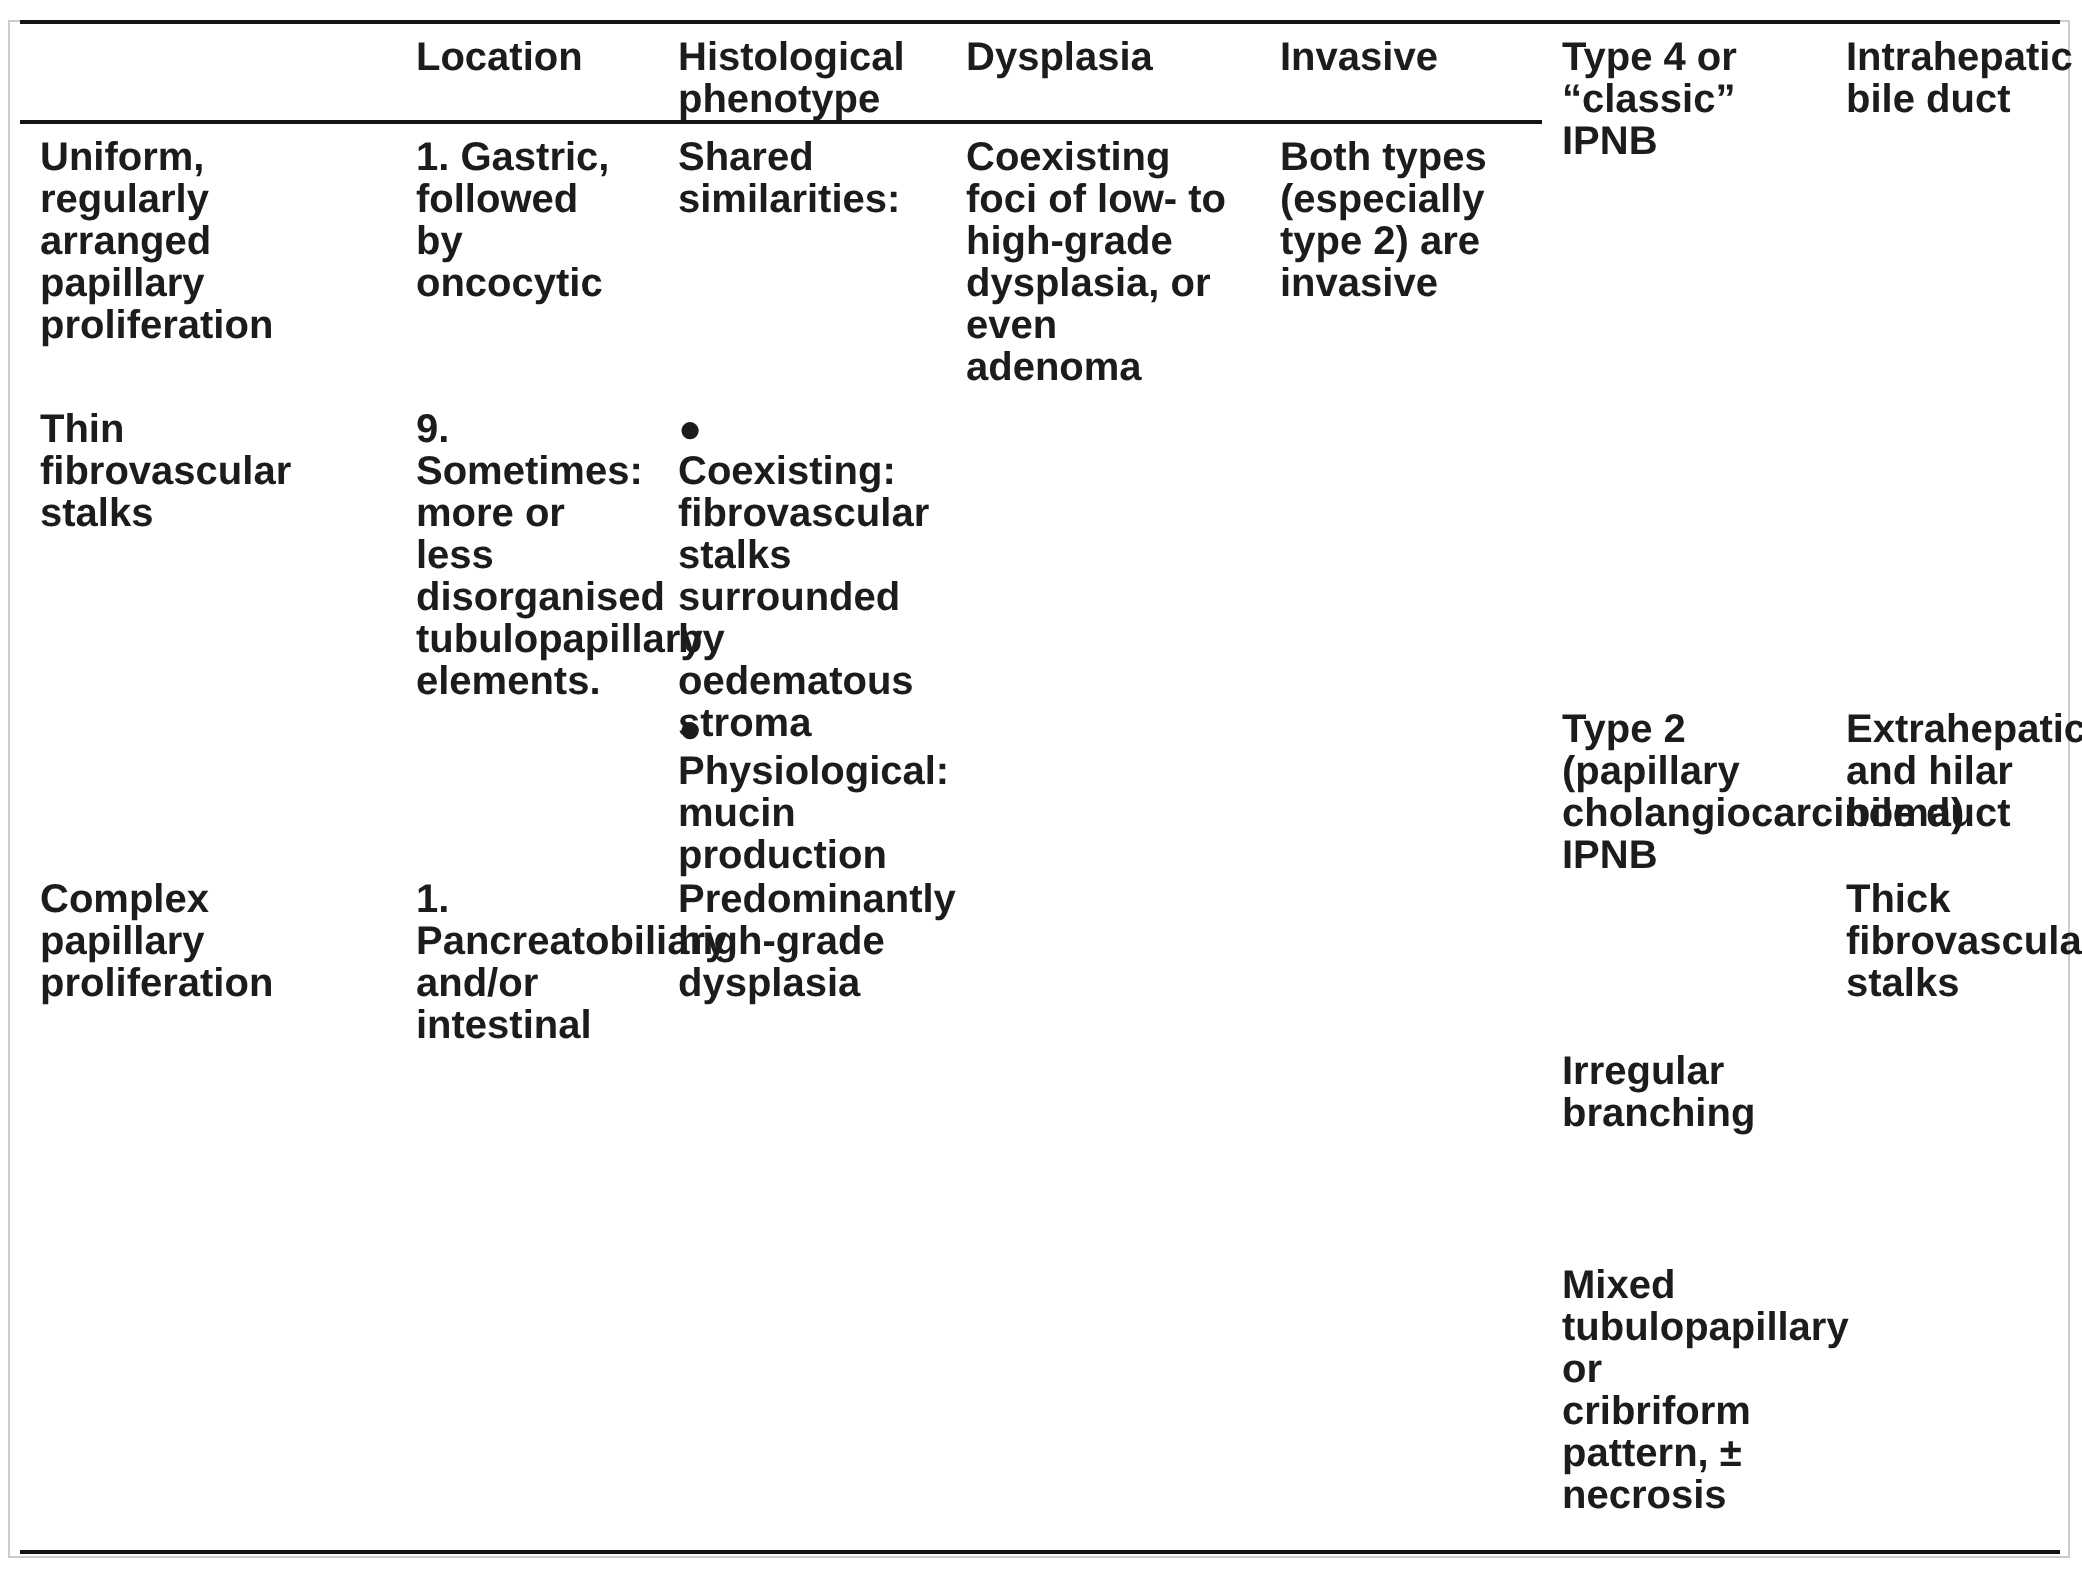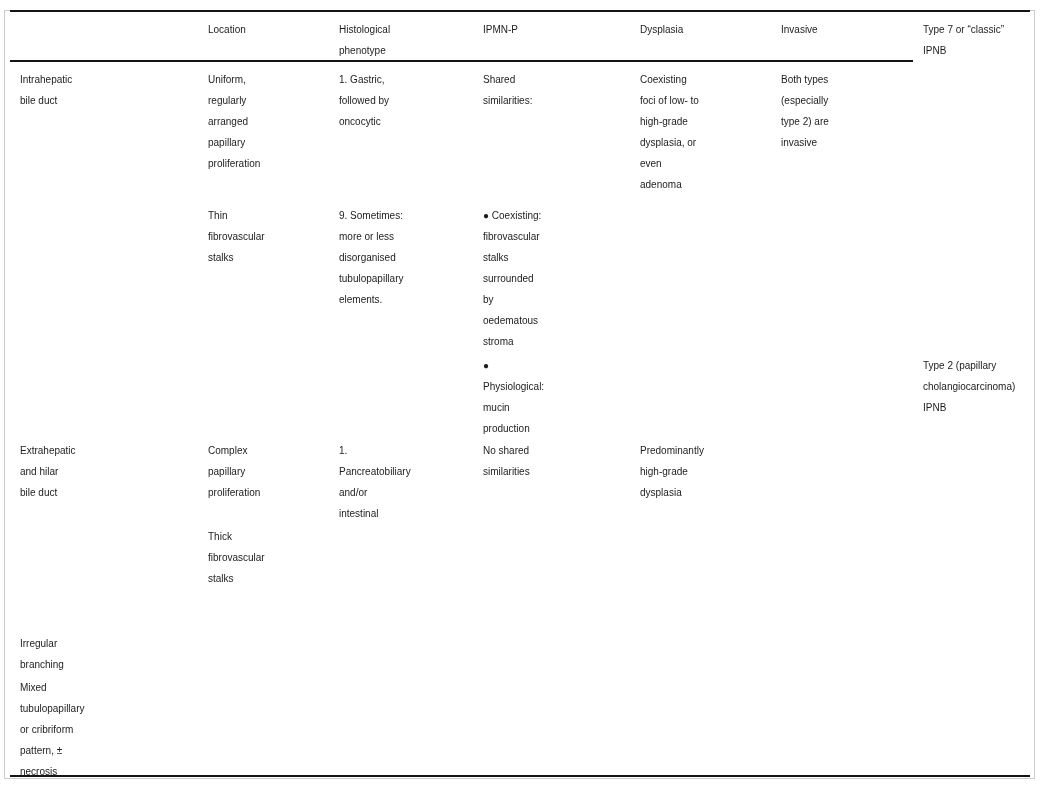--- a/index.html
+++ b/index.html
@@ -39,44 +39,44 @@
     display: grid;
     grid-template-columns: 188px 131px 144px 157px 141px 142px 117px;
     grid-template-rows: 50px 136px 150px 85px 86px 107px 44px 105px;
     border-top: 2px solid var(--rule);
     border-bottom: 2px solid var(--rule);
     background: var(--bg);
     z-index: 1;
   }
   .cell {
     padding: 7px 12px 0 10px;
-    font-size: 10px;
+    font-size: 20px;
     line-height: 21px;
     white-space: pre-line;
     overflow: visible;
     box-sizing: border-box;
+    font-weight: bold;
   }
   .hcell {
     border-bottom: 2px solid var(--rule);
   }
 </style>
 </head>
 <body>
 
 <div class="page">
   <div class="frame"></div>
   <div class="grid" id="table-grid">
       <div class="cell hcell"></div>
       <div class="cell hcell">Location</div>
       <div class="cell hcell">Histological
 phenotype</div>
-      <div class="cell hcell">IPMN-P</div>
       <div class="cell hcell">Dysplasia</div>
       <div class="cell hcell">Invasive</div>
-      <div class="cell">Type 7 or “classic”
+      <div class="cell">Type 4 or “classic”
 IPNB</div>
       <div class="cell">Intrahepatic
 bile duct</div>
       <div class="cell">Uniform,
 regularly
 arranged
 papillary
 proliferation</div>
       <div class="cell">1. Gastric,
 followed by
@@ -128,22 +128,20 @@
       <div class="cell">Extrahepatic
 and hilar
 bile duct</div>
       <div class="cell">Complex
 papillary
 proliferation</div>
       <div class="cell">1.
 Pancreatobiliary
 and/or
 intestinal</div>
-      <div class="cell">No shared
-similarities</div>
       <div class="cell">Predominantly
 high-grade
 dysplasia</div>
       <div class="cell"></div>
       <div class="cell"></div>
       <div class="cell"></div>
       <div class="cell">Thick
 fibrovascular
 stalks</div>
       <div class="cell"></div>

